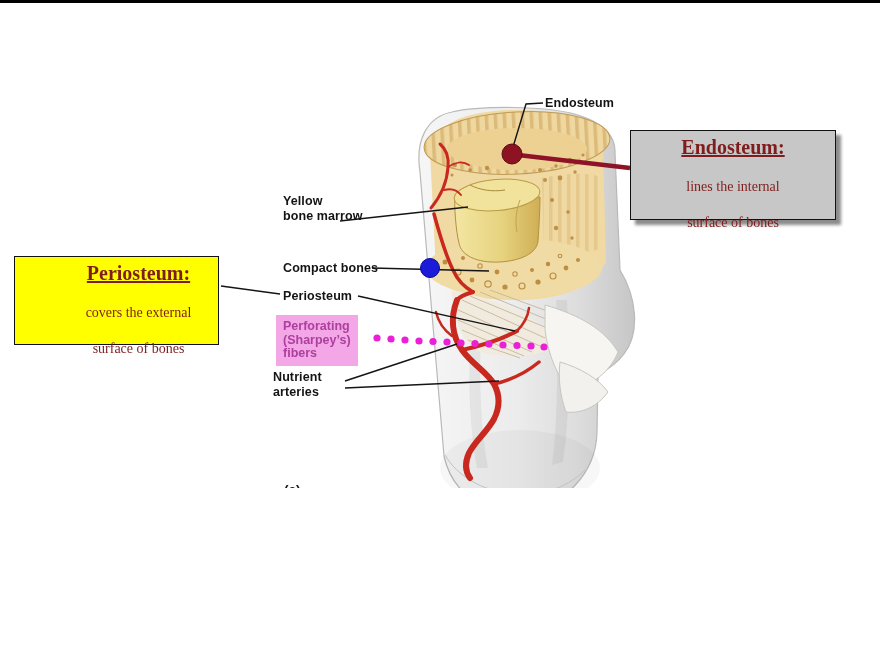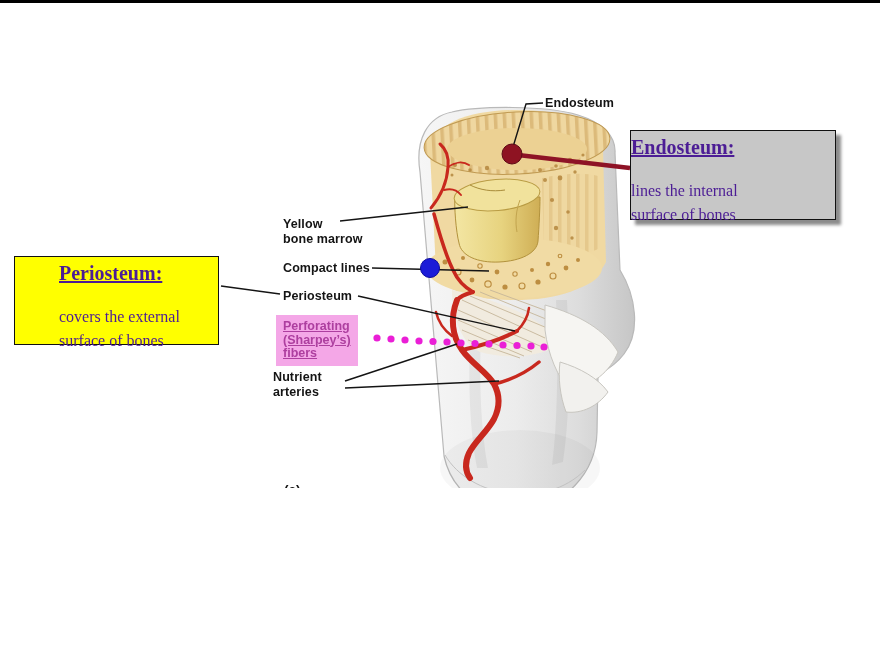--- a/index.html
+++ b/index.html
@@ -24,30 +24,30 @@
     color:#141414;
   }
   .fibers-box {
     position:absolute;
     background:#f4a7e7; color:#ad3f9f;
     font:700 12.5px/13.5px "Liberation Sans", sans-serif;
     padding:5px 7px; white-space:pre-line;
   }
   .callout {
     position:absolute; box-sizing:border-box;
-    border:1.5px solid #111; text-align:left;
-    font-family:"Liberation Serif", serif; color:#4c1d95;
+    border:1.5px solid #111; text-align:center;
+    font-family:"Liberation Serif", serif; color:#7f1d1d;
   }
   .callout-title {
     font-size:20px; font-weight:700;
     text-decoration:underline; margin-top:5px;
   }
   .callout-body {
-    font-size:16px; line-height:24px;
-    white-space:pre-line; margin-top:20px;
+    font-size:14px; line-height:36px;
+    white-space:pre-line; margin-top:10px;
   }
   .callout.gray {
     left:630px; top:130px; width:206px; height:90px;
     background:#c7c7c7; box-shadow:5px 5px 3px #8c8c8c;
   }
   .callout.yellow {
     left:14px; top:256px; width:205px; height:89px;
     background:#ffff00;
     padding-left:44px;
   }
@@ -205,28 +205,28 @@
       <circle cx="489" cy="344" r="3.6"></circle>
         <circle cx="503" cy="345" r="3.6"></circle>
       <circle cx="517" cy="345.5" r="3.6"></circle>
         <circle cx="531" cy="346" r="3.6"></circle>
       <circle cx="544" cy="347" r="3.6"></circle>
     </g>
   </svg>
 
   <div class="lbl" style="left:545px;top:96px">Endosteum</div>
 
-  <div class="lbl" style="left:283px;top:217px">Yellow
+  <div class="lbl" style="left:283px;top:194px">Yellow
 bone marrow</div>
 
-  <div class="lbl" style="left:283px;top:261px">Compact lines</div>
+  <div class="lbl" style="left:283px;top:261px">Compact bones</div>
 
   <div class="lbl" style="left:283px;top:289px">Periosteum</div>
 
-  <div class="fibers-box" style="left: 276px; top: 315px; background-color: rgb(244, 167, 231); color: rgb(173, 63, 159); text-decoration: underline;">Perforating
+  <div class="fibers-box" style="left: 276px; top: 315px; background-color: rgb(244, 167, 231); color: rgb(173, 63, 159);">Perforating
 (Sharpey’s)
 fibers</div>
 
   <div class="lbl" style="left:273px;top:370px">Nutrient
 arteries</div>
 
   <div class="fig-caption" style="left:284px;top:482px">(c)</div>
 
   <div class="callout gray" style="background-color: rgb(199, 199, 199);">
     <div class="callout-title">Endosteum:</div>

